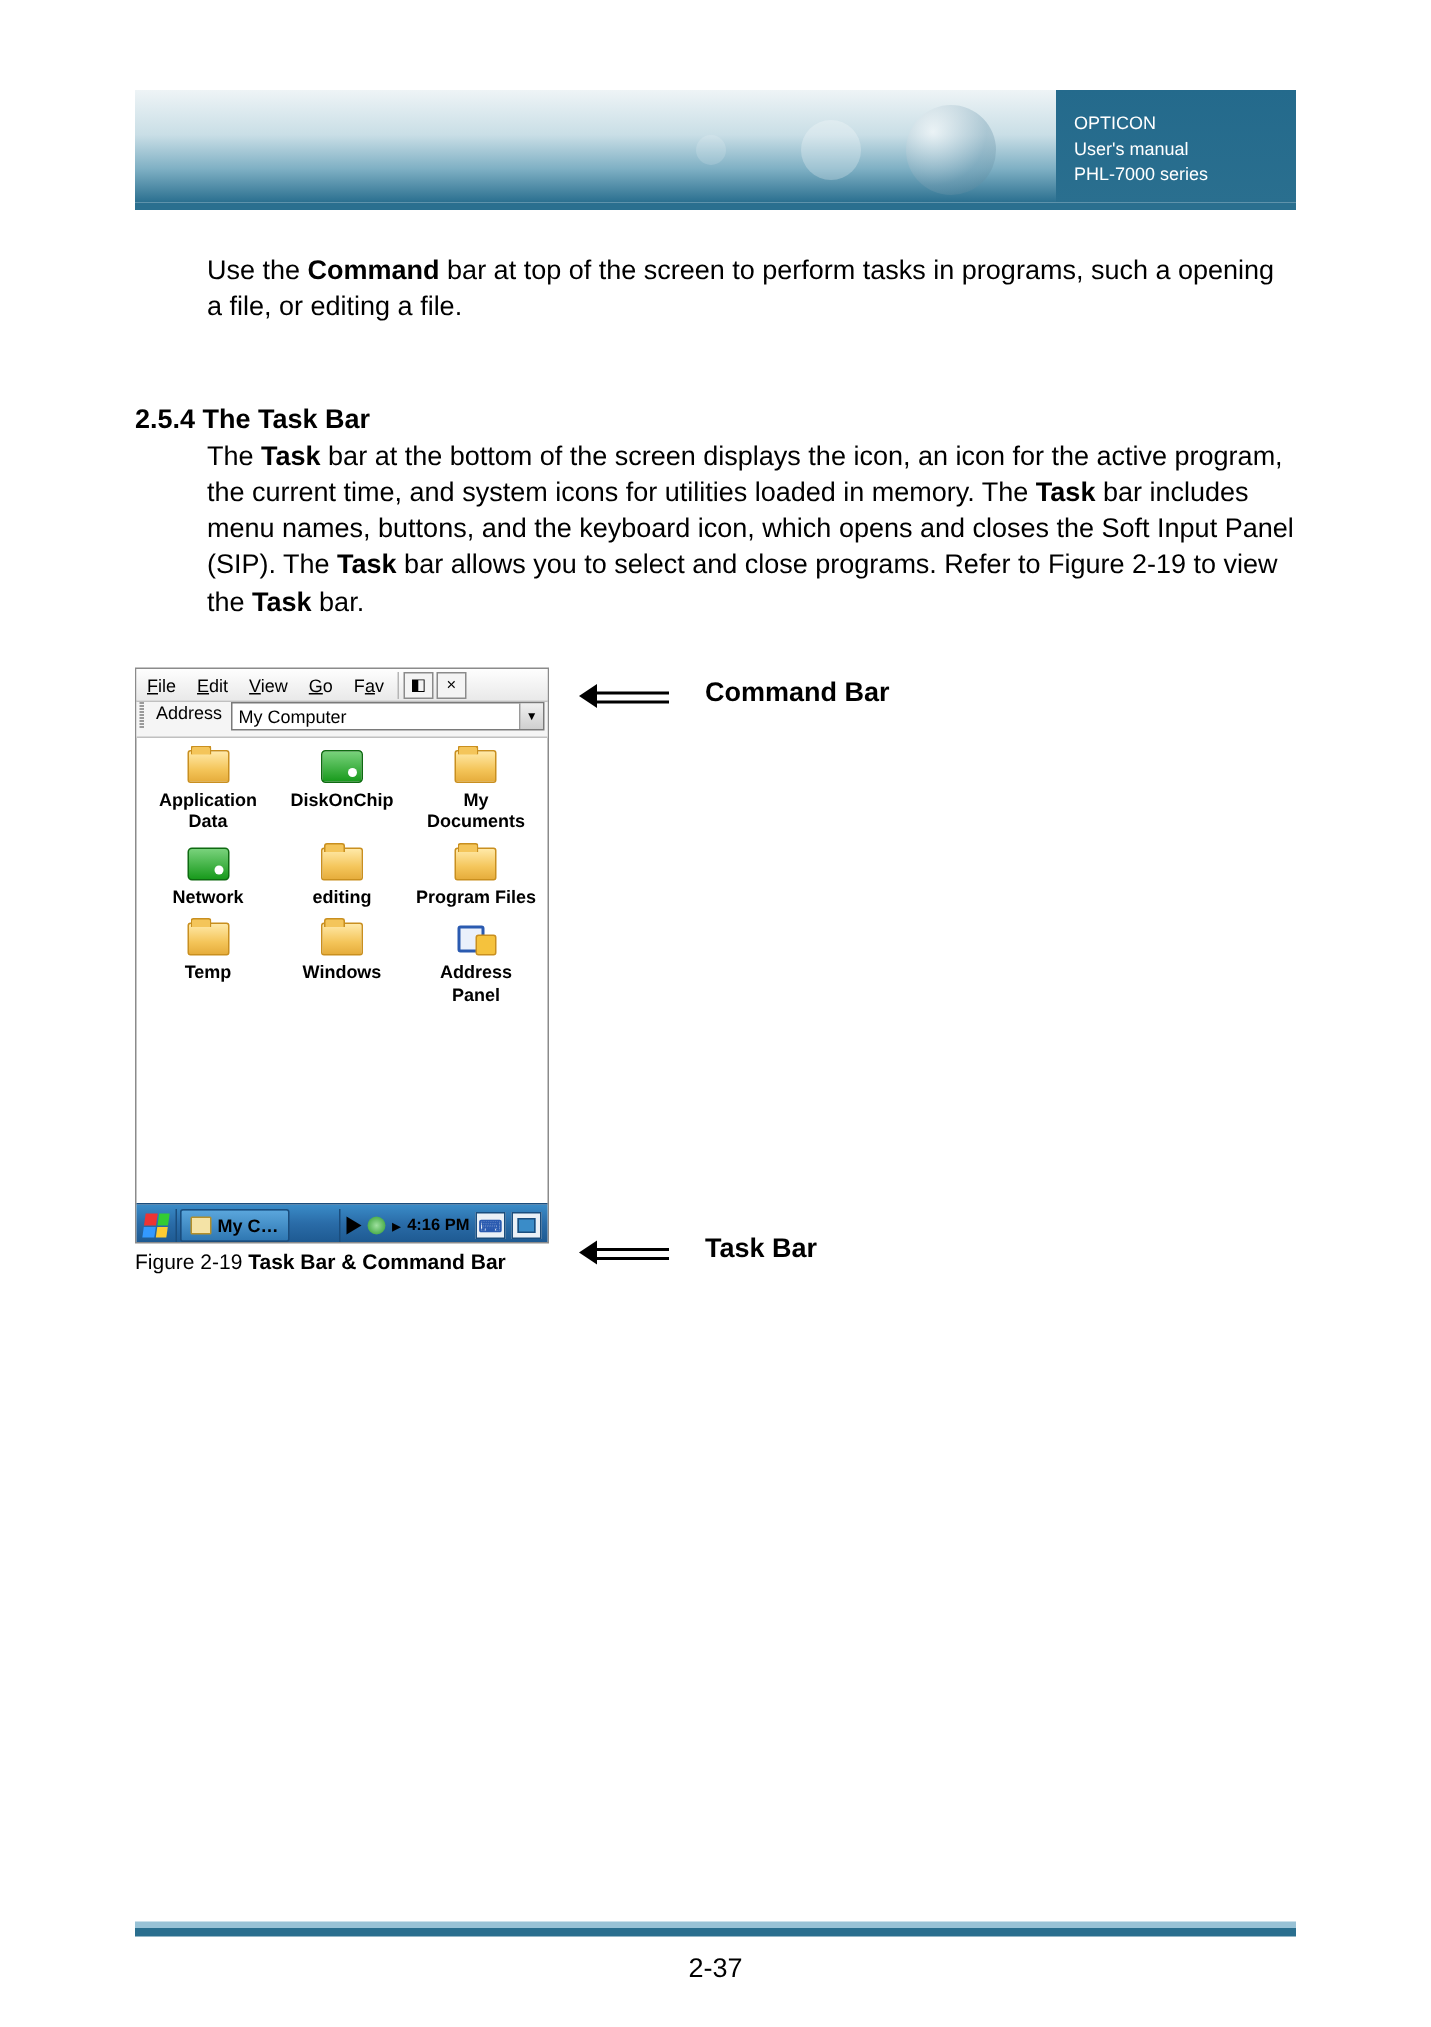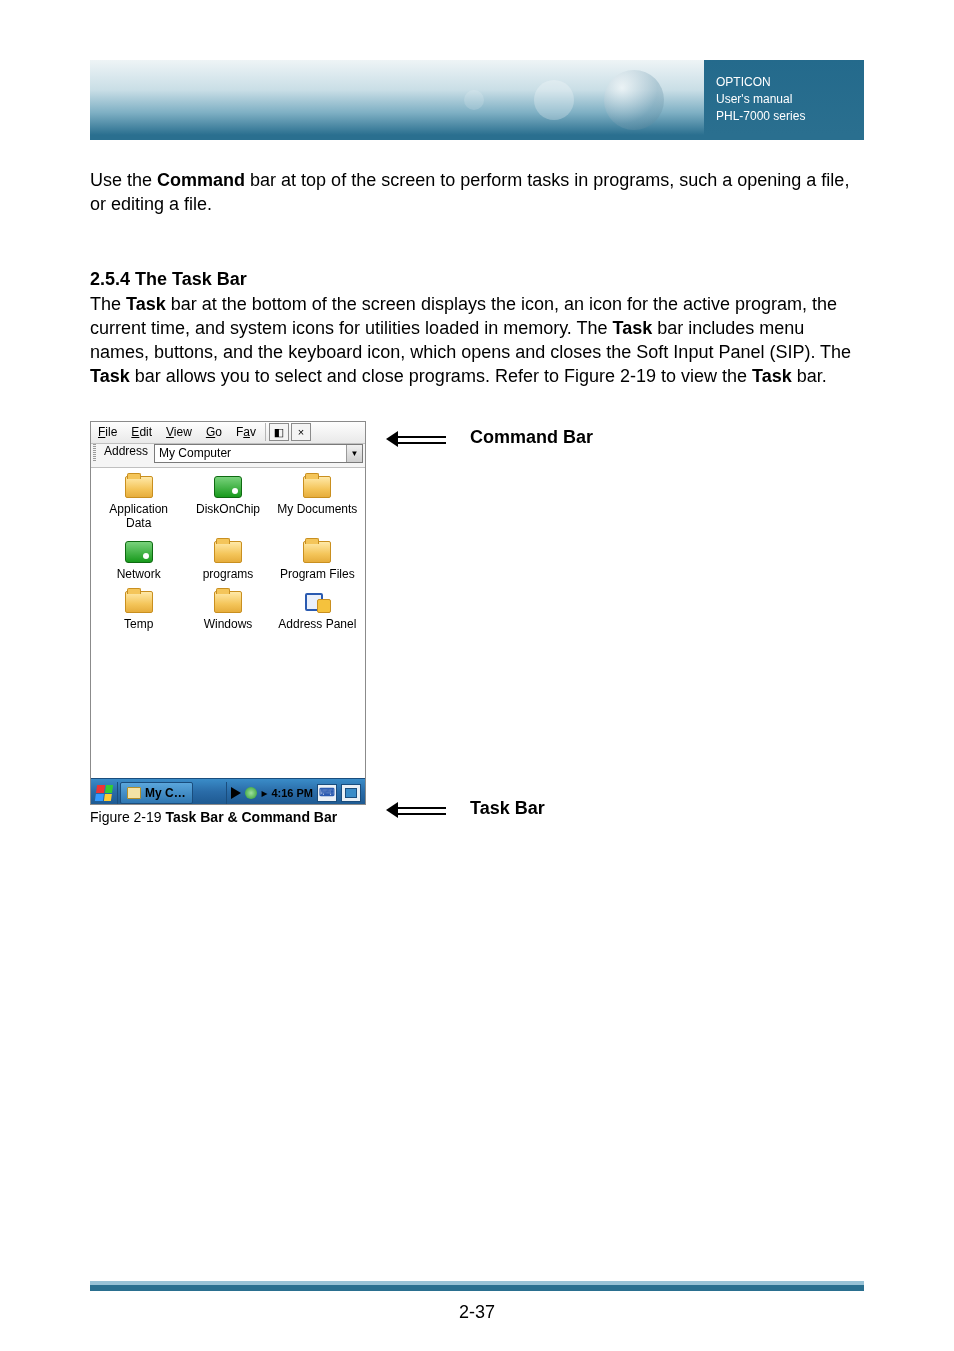--- a/index.html
+++ b/index.html
@@ -49,20 +49,21 @@
   
   .section-heading {
     font-weight: bold;
     font-size: 18px;
     margin-bottom: 2px;
   }
   .body-text {
     font-size: 18px;
     line-height: 1.35;
     margin-bottom: 32px;
+    margin-left: 48px;
   }
   .blank-gap { height: 20px; }
 
   
   .figure-row {
     display: flex;
     align-items: flex-start;
     gap: 20px;
   }
   .device-window {
@@ -133,20 +134,21 @@
     padding: 8px 6px 24px 6px;
     height: 310px;
     align-content: start;
   }
   .fcell {
     display: flex;
     flex-direction: column;
     align-items: center;
     text-align: center;
     line-height: 1.2;
+    font-weight: bold;
   }
   .fcell .ficon {
     width: 28px; height: 22px;
     margin-bottom: 4px;
   }
   .folder-icon {
     width: 28px; height: 22px;
     background: linear-gradient(to bottom, #ffe9a8, #f4c55a 60%, #e6ad3c);
     border: 1px solid #c98f1f;
     border-radius: 2px;
@@ -348,21 +350,21 @@
           <div class="fcell">
             <div class="ficon folder-icon"></div>
             <span>My Documents</span>
           </div>
           <div class="fcell">
             <div class="ficon drive-icon"></div>
             <span>Network</span>
           </div>
           <div class="fcell">
             <div class="ficon folder-icon"></div>
-            <span>programs</span>
+            <span>editing</span>
           </div>
           <div class="fcell">
             <div class="ficon folder-icon"></div>
             <span>Program Files</span>
           </div>
           <div class="fcell">
             <div class="ficon folder-icon"></div>
             <span>Temp</span>
           </div>
           <div class="fcell">

